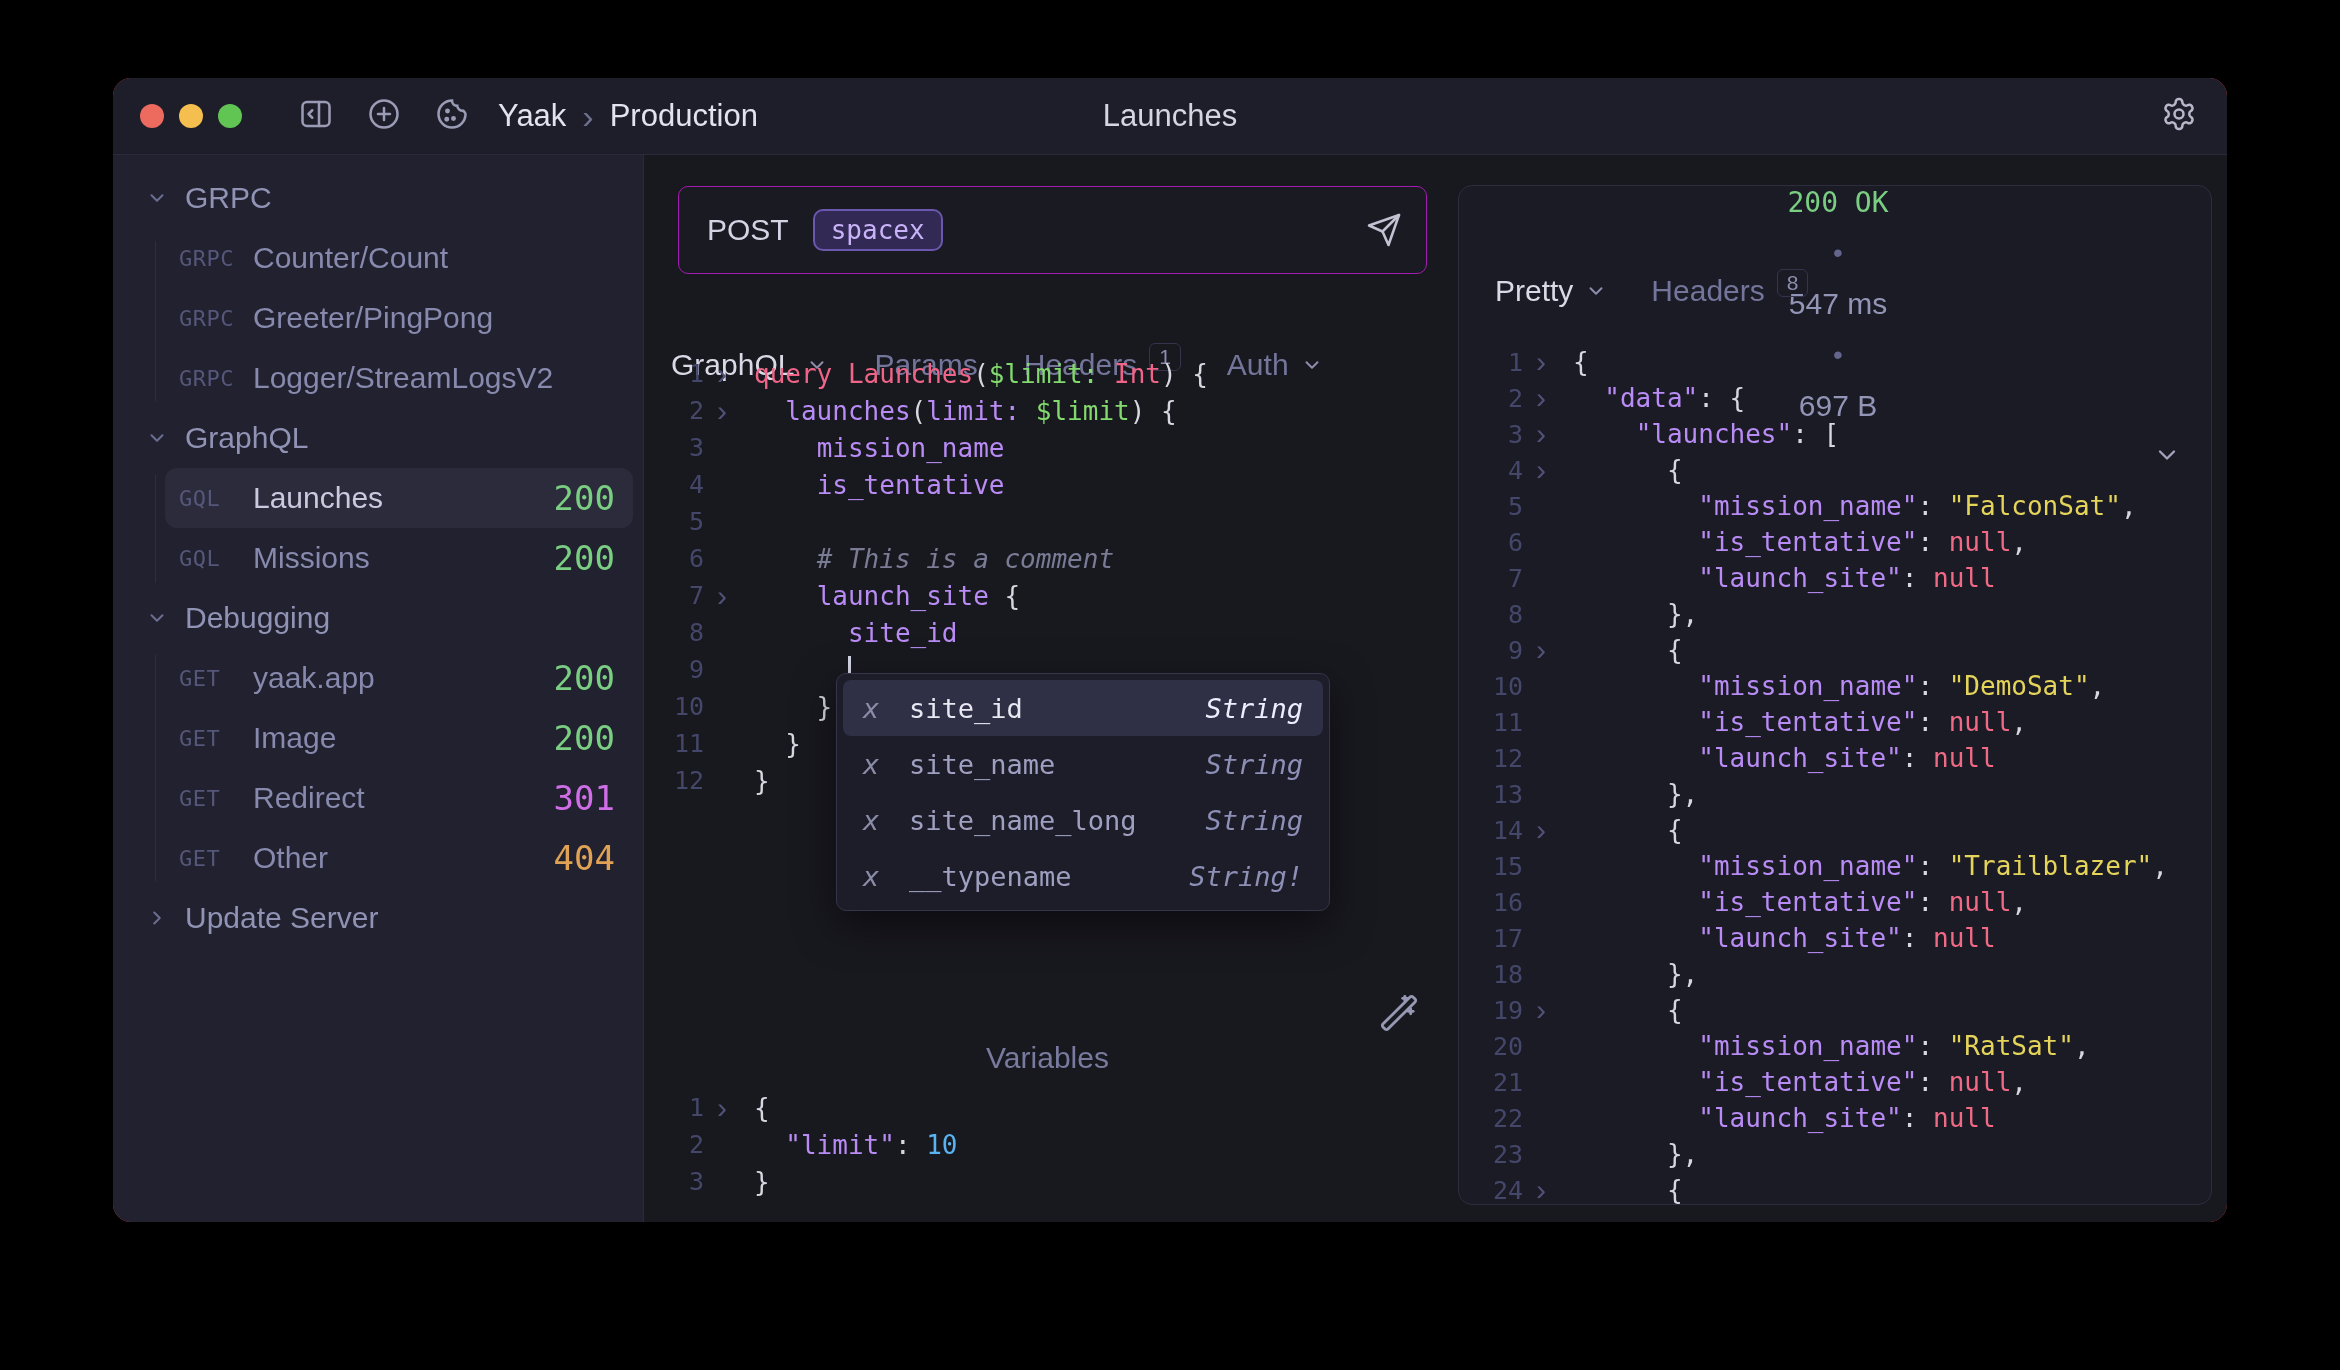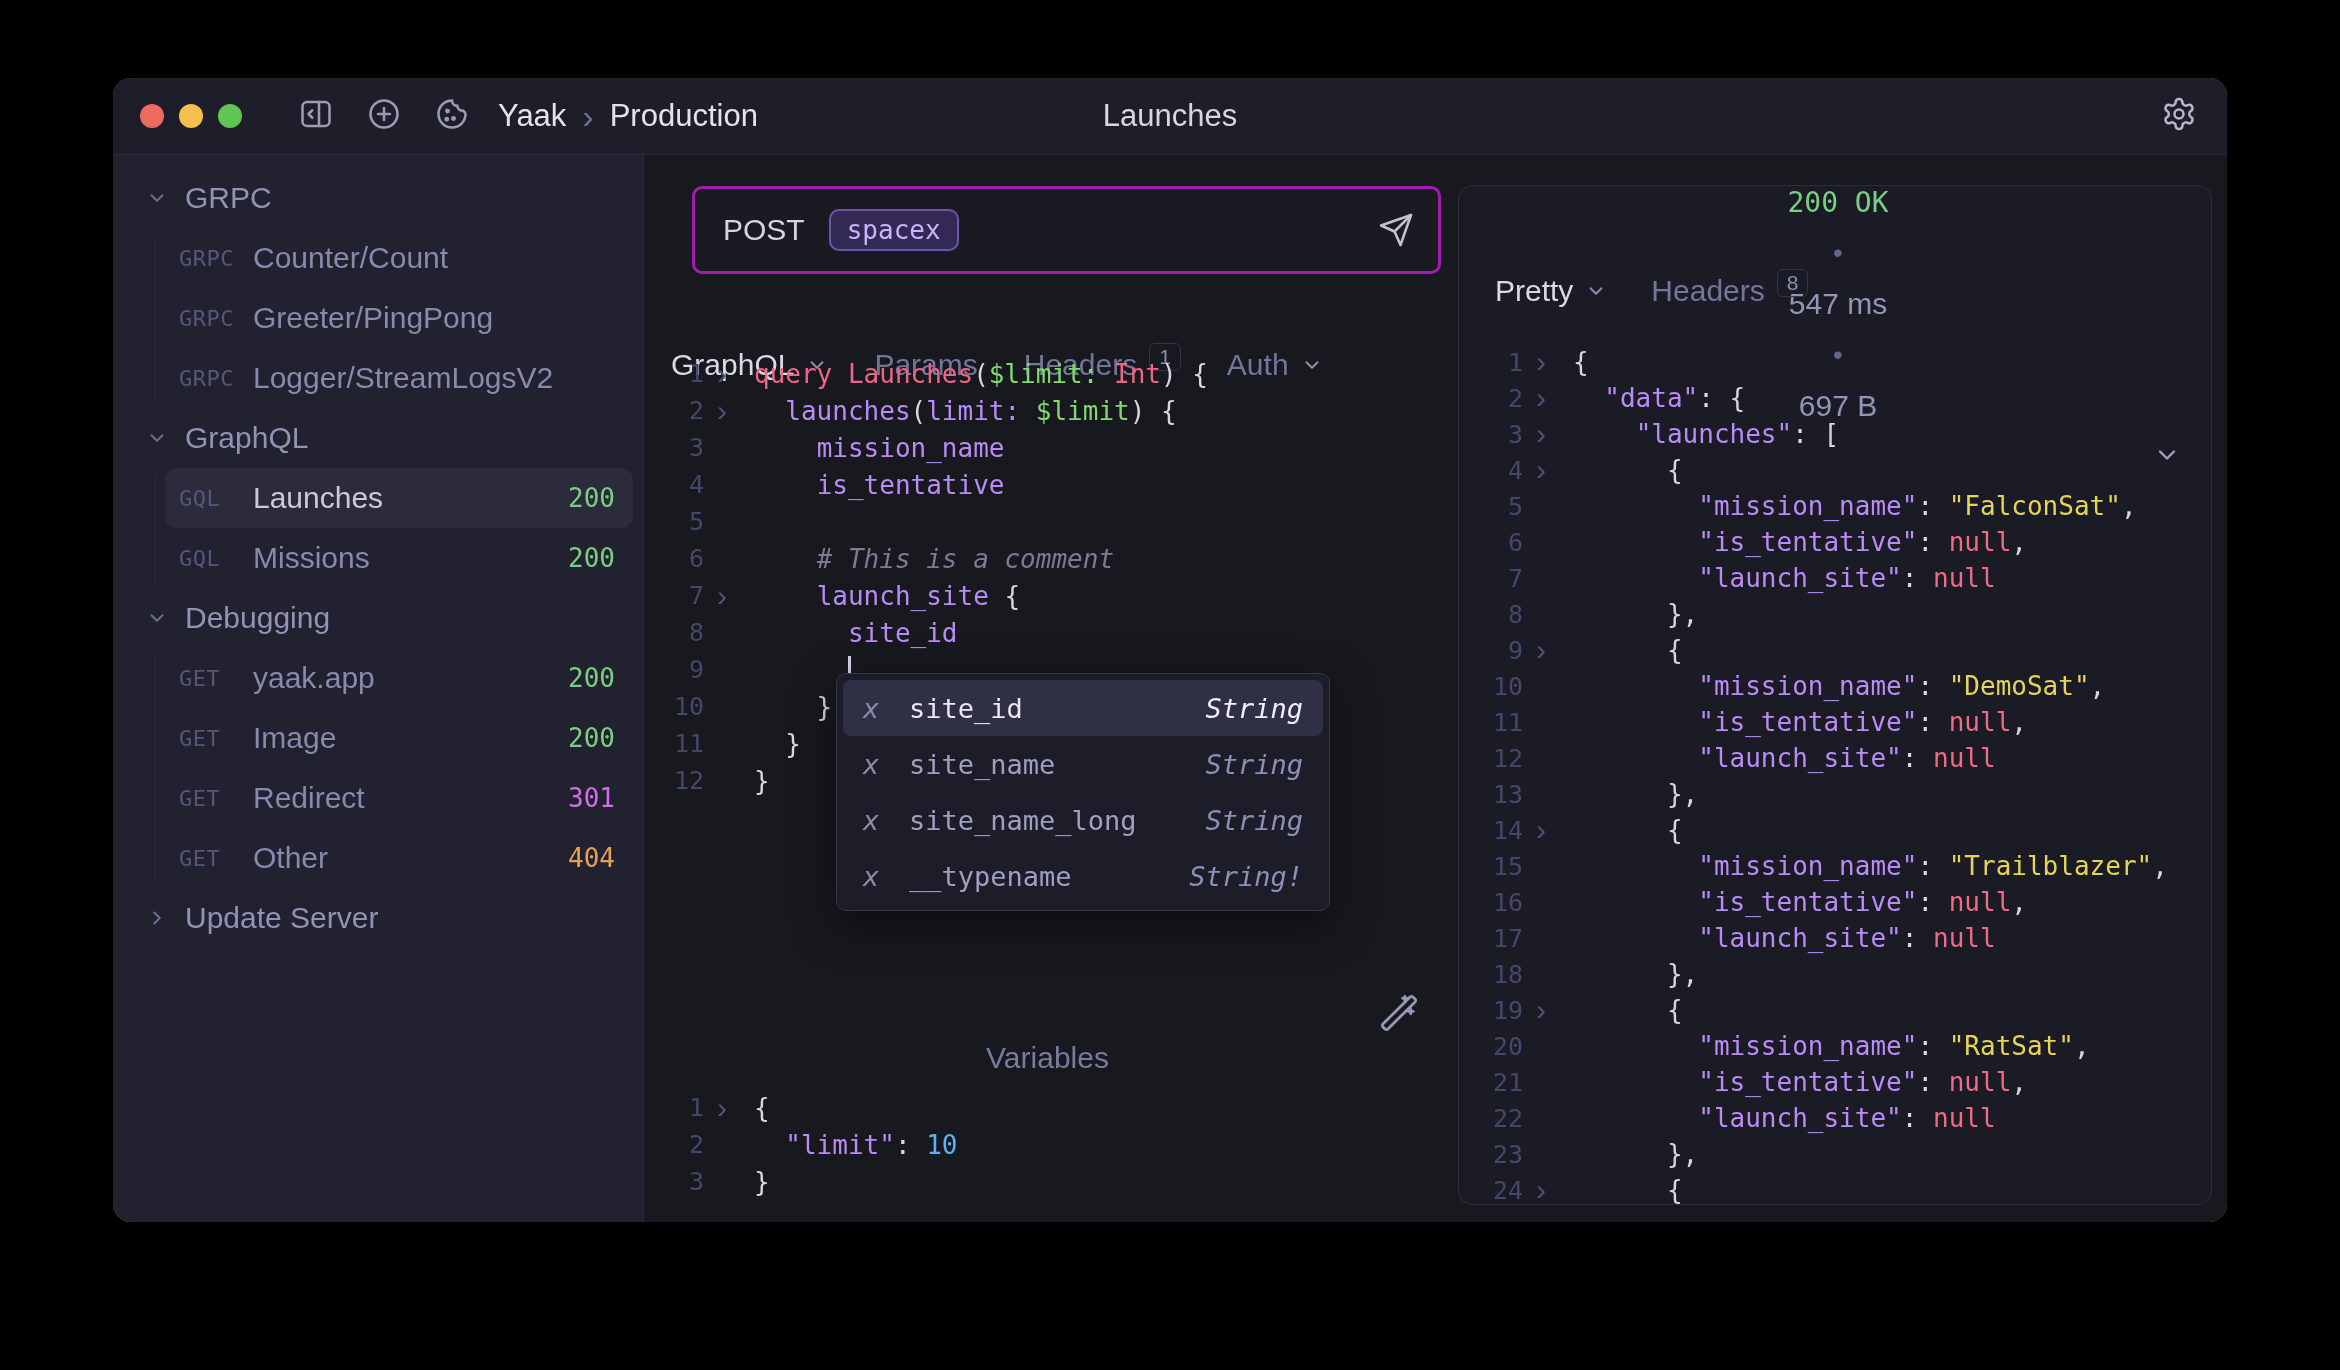--- a/index.html
+++ b/index.html
@@ -33,28 +33,28 @@
   .srow.group { padding-left:33px; gap:17px; color:#9193b5; }
   .srow.group .chev { color:#6c6e90; }
   .chev svg { width:22px; height:22px; display:block; }
   .chev.right svg { transform:rotate(-90deg); }
   .srow.item { margin:0 10px 0 52px; padding:0 18px 0 14px; border-radius:12px; }
   .srow.item.selected { background:#2b2b3c; }
   .srow.item.selected .ilabel { color:#c9cade; }
   .method { font-family:"DejaVu Sans Mono", monospace; font-size:22px; color:#55577a;
             width:74px; flex:none; letter-spacing:0.5px; }
   .ilabel { color:#8789ad; }
-  .status { margin-left:auto; font-family:"DejaVu Sans Mono", monospace; font-size:26px; }
+  .status { margin-left:auto; font-family:"DejaVu Sans Mono", monospace; font-size:34px; }
   .s200{color:#7ace82;} .s301{color:#d06ee7;} .s404{color:#e0a254;}
   .guide { position:absolute; left:42px; width:1px; background:#2e2e40; }
 
   
   .main-pane { width:800px; flex:none; position:relative; background:#18181f; }
-  .urlbar { position:absolute; left:48px; top:31px; width:749px; height:88px;
-            border:3px solid #a21caf; border-radius:10px; background:#1a1a23;
+  .urlbar { position:absolute; left:34px; top:31px; width:749px; height:88px;
+            border:1px solid #a21caf; border-radius:10px; background:#1a1a23;
             display:flex; align-items:center; padding:0 24px 0 28px; }
   .urlbar .verb { font-size:30px; color:#d3d4e4; }
   .chip { margin-left:24px; font-family:"DejaVu Sans Mono", monospace; font-size:26px;
           color:#c9b3f8; background:#322a55; border:2px solid #6c57ae; border-radius:10px;
           padding:4px 16px; }
   .send { margin-left:auto; color:#c2c3d2; display:flex; }
   .send svg { width:36px; height:36px; }
 
   .tabs { position:absolute; display:flex; align-items:center; }
   .req-tabs { left:27px; top:180px; height:60px; gap:46px; }

